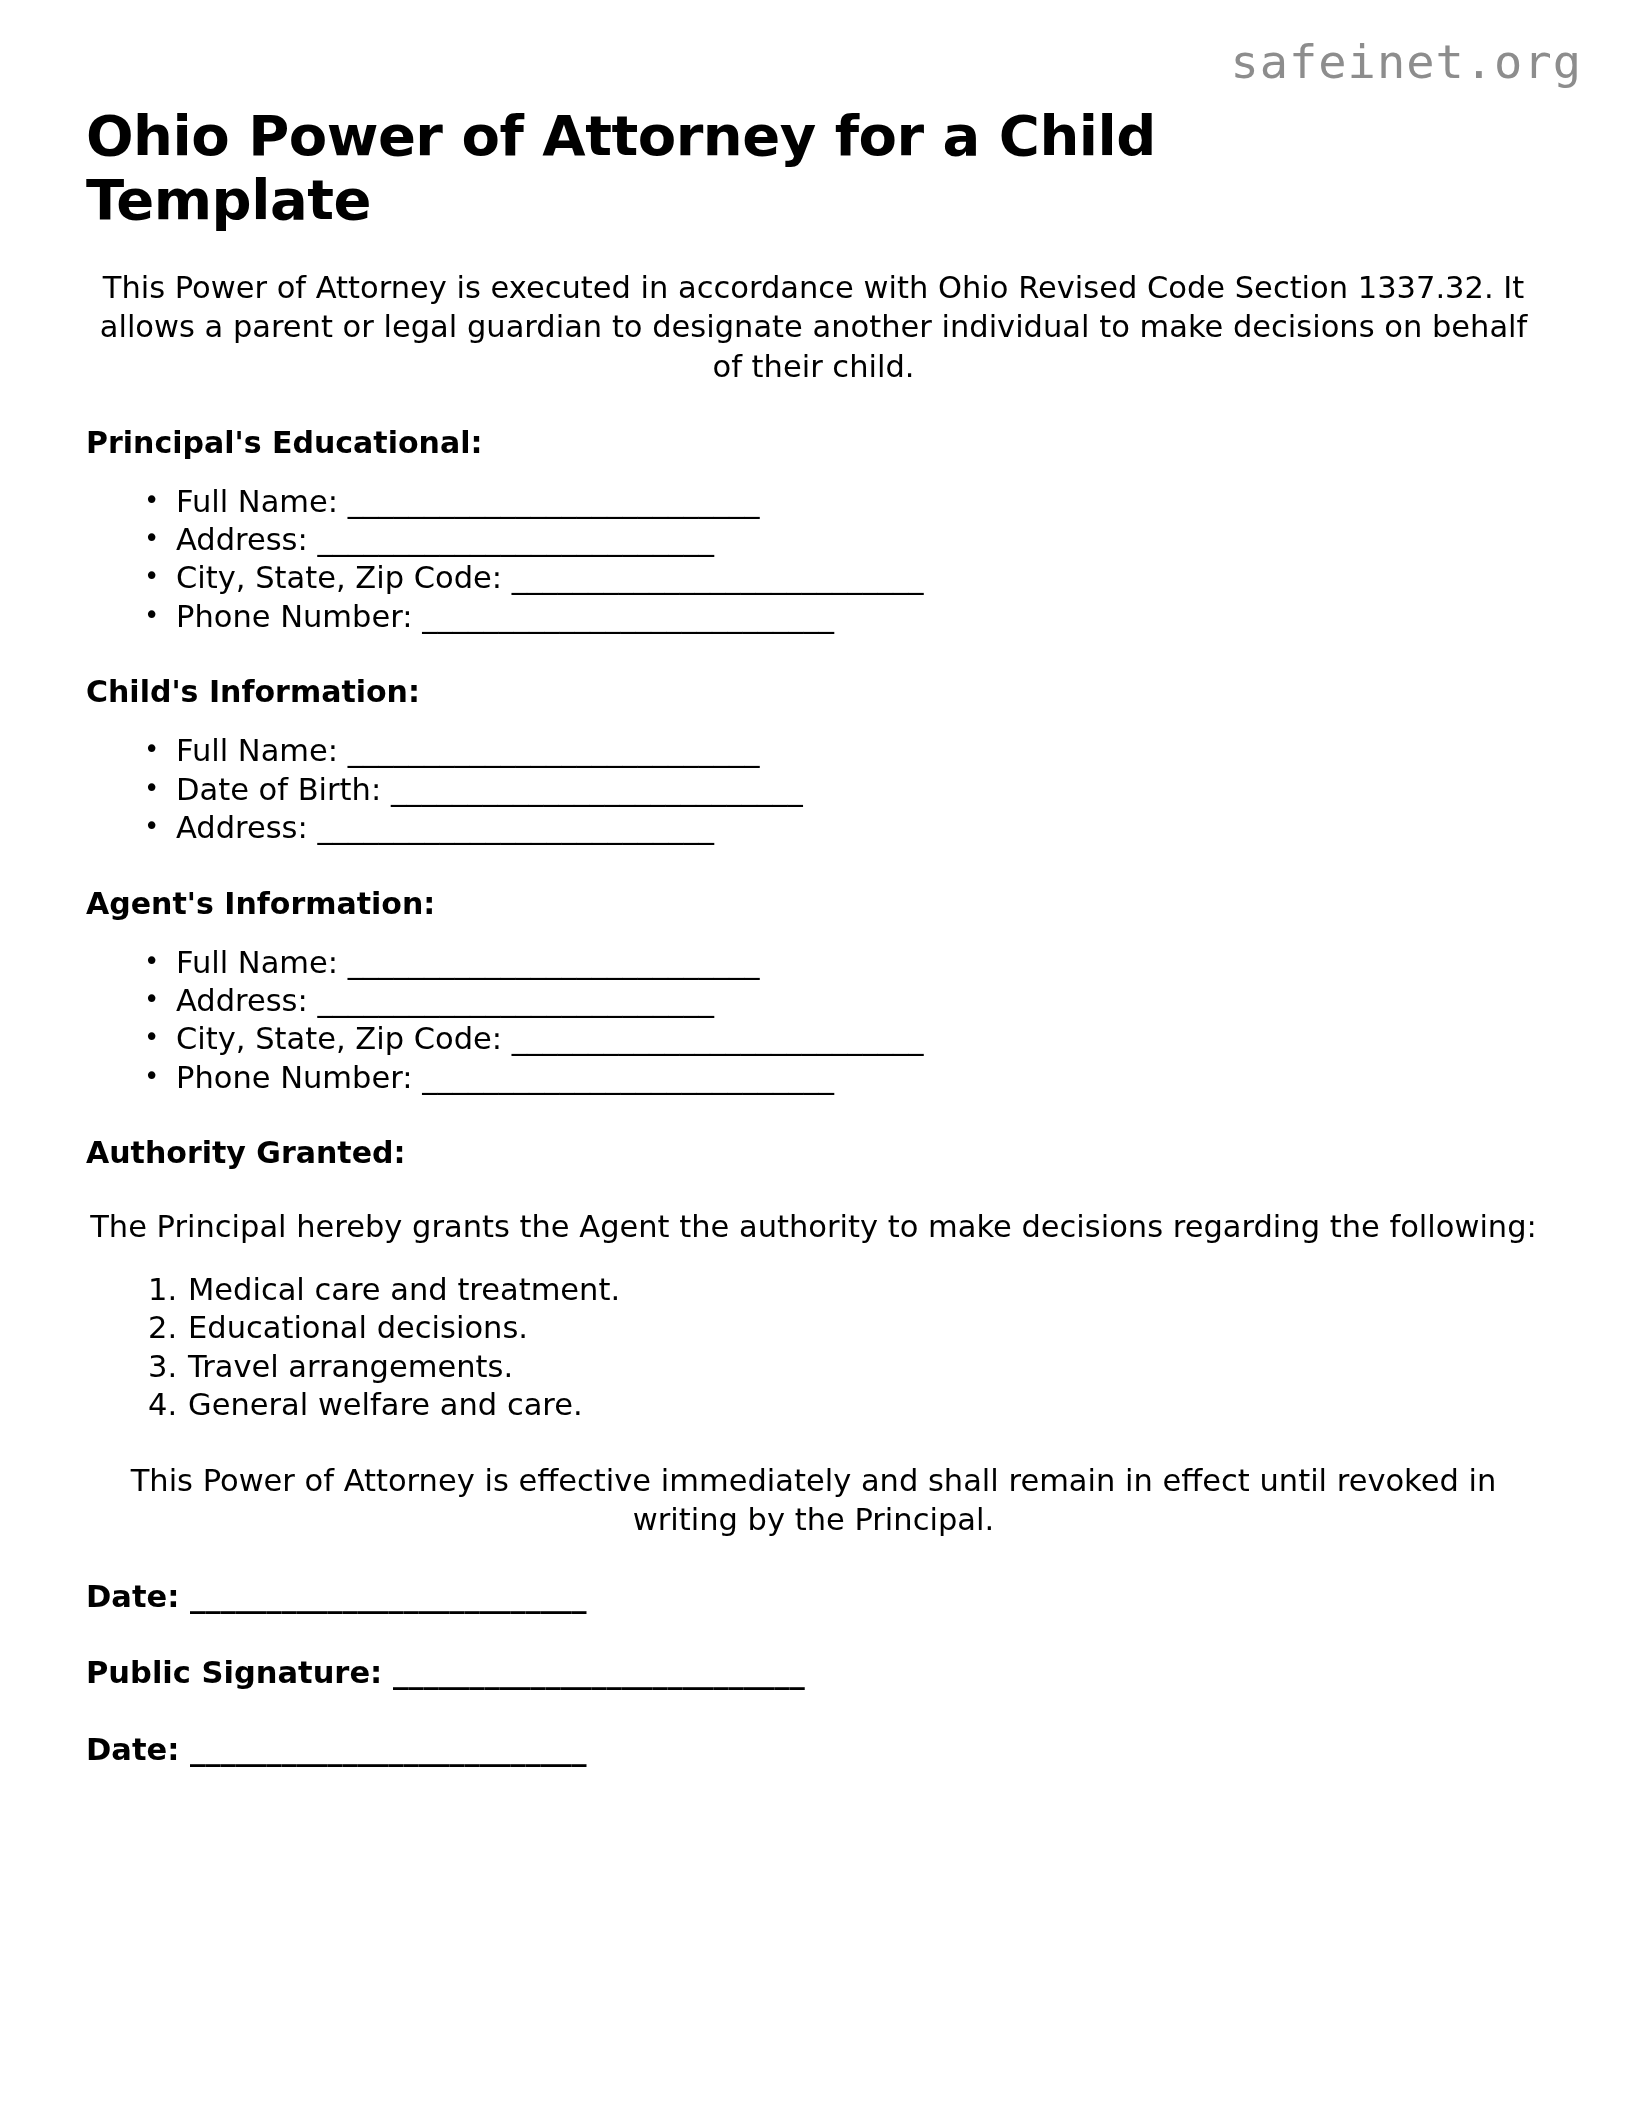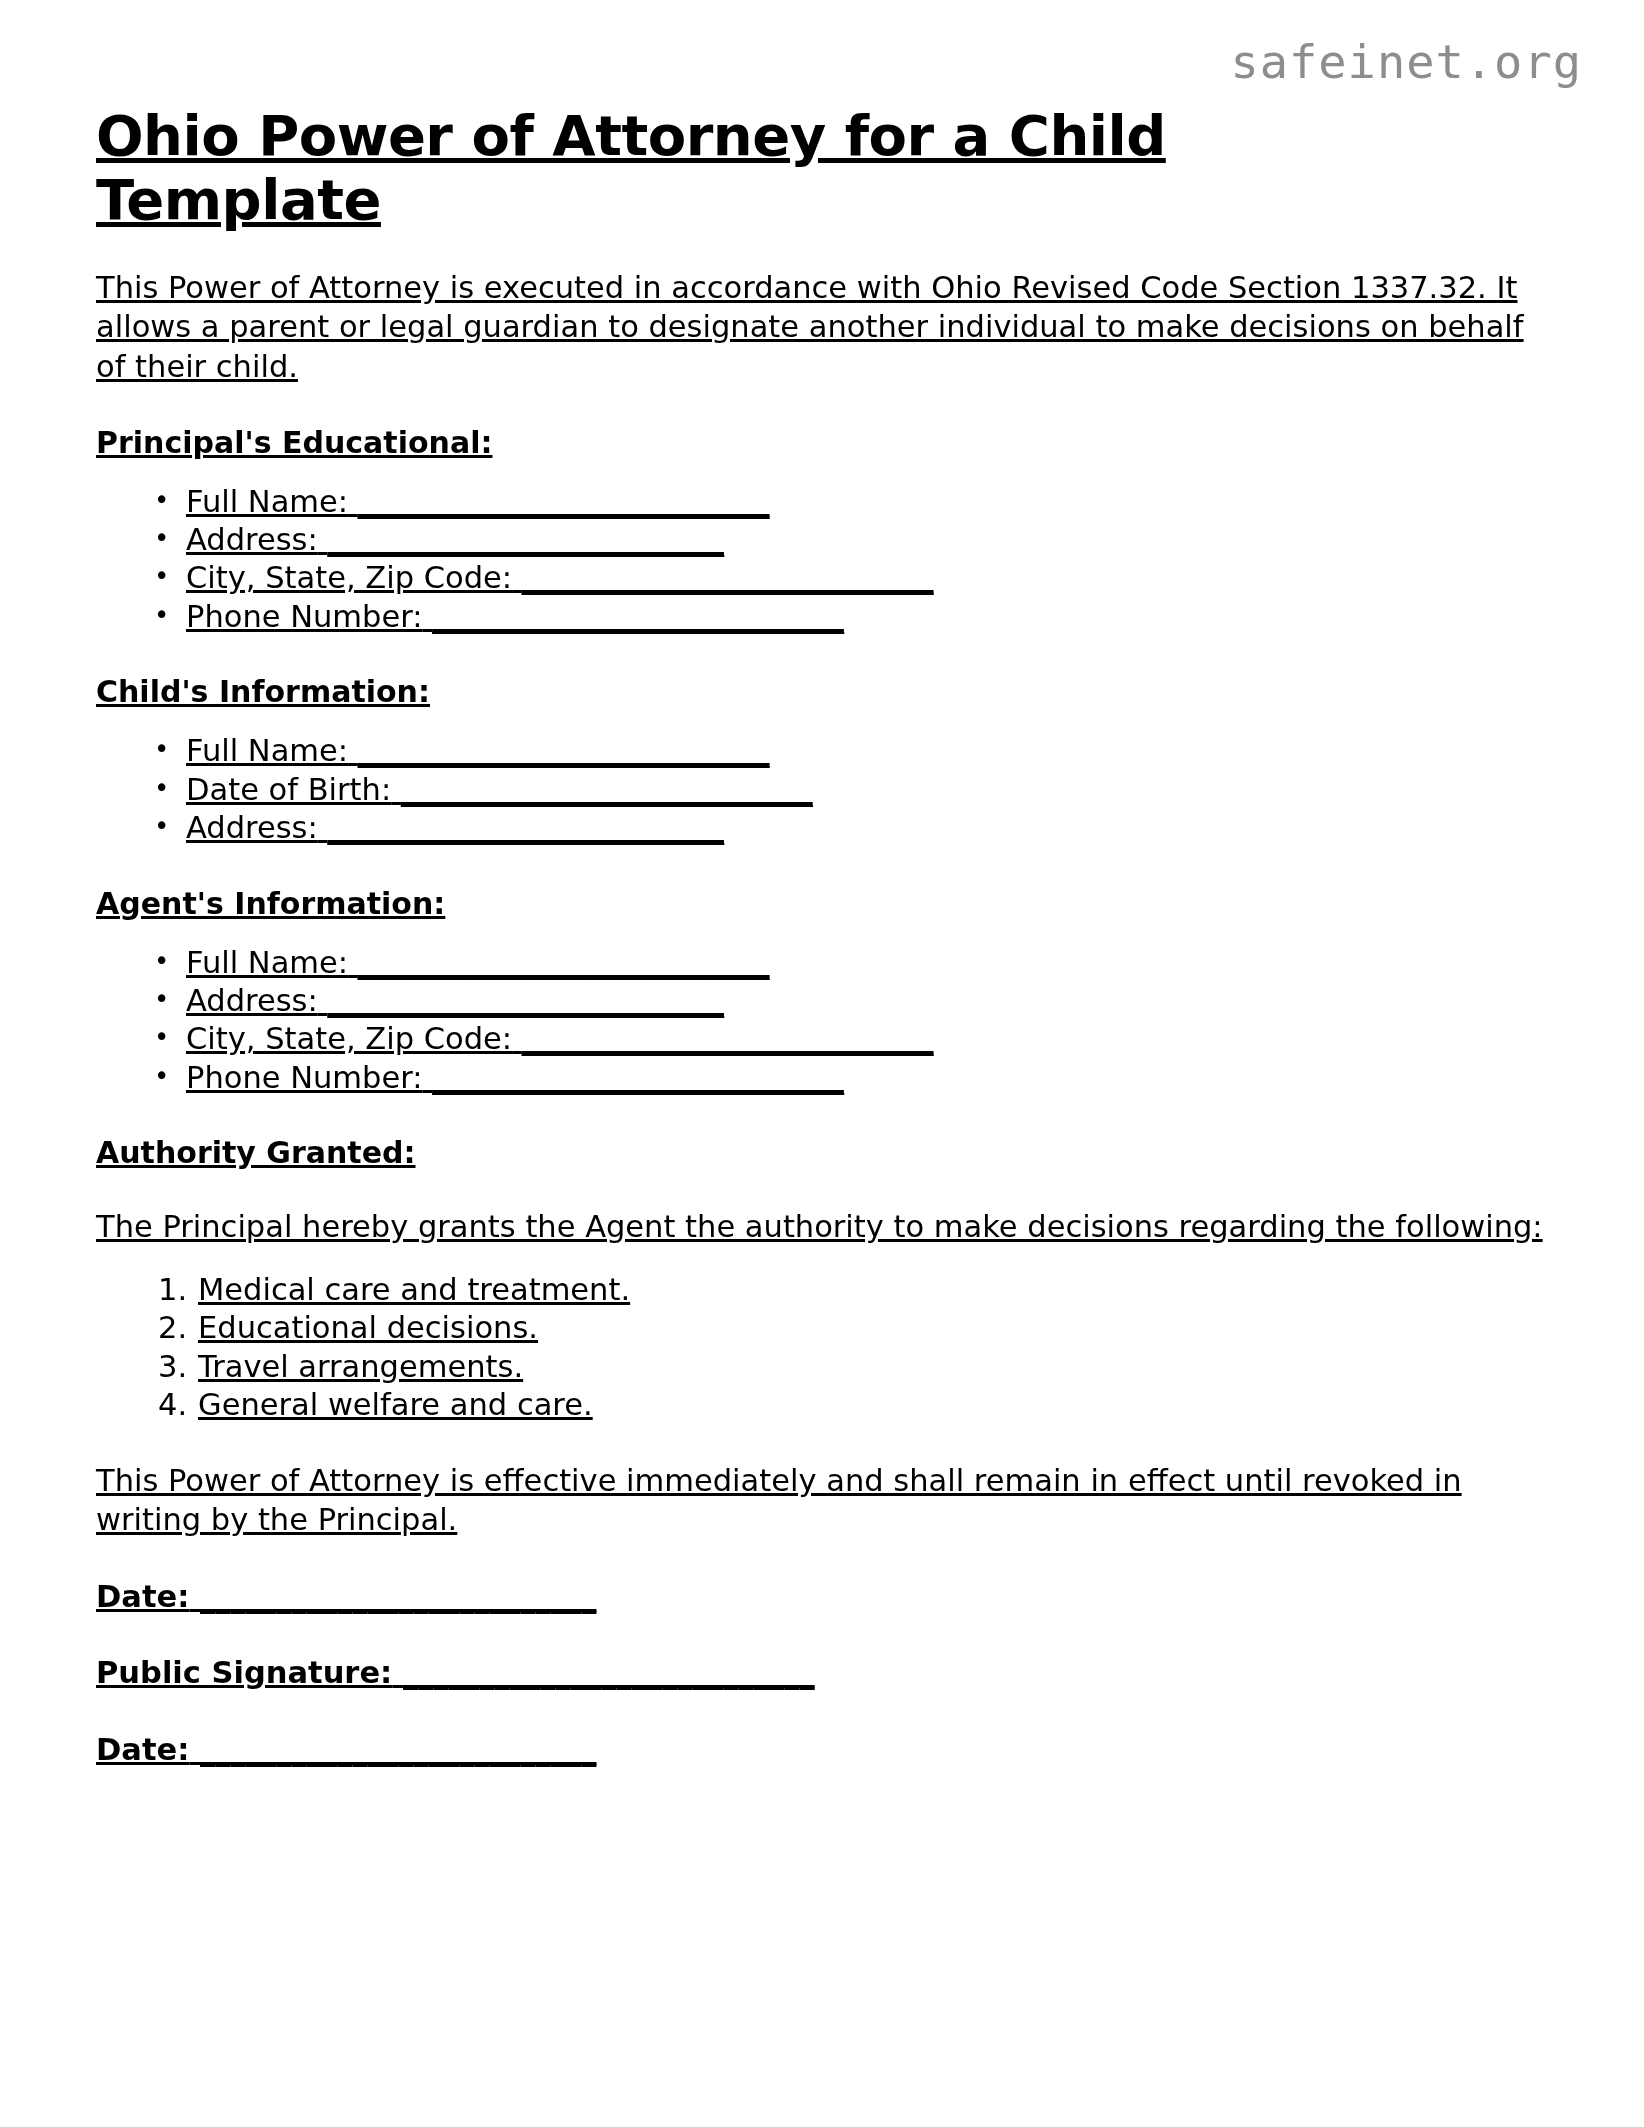--- a/index.html
+++ b/index.html
@@ -27,39 +27,39 @@
     right: 62px;
     font-family: "DejaVu Sans Mono", monospace;
     font-size: 47px;
     letter-spacing: 1px;
     color: #8d8d8d;
     white-space: nowrap;
     line-height: 1;
   }
   .content {
     position: absolute;
-    left: 96px;
+    left: 86px;
     top: 104px;
     width: 1458px;
-    text-decoration: underline;
   }
   h1.doc-title {
     font-family: "DejaVu Sans", sans-serif;
     font-size: 56px;
     font-weight: bold;
     line-height: 1.14;
     margin: 0 0 0 0;
     letter-spacing: -0.5px;
     max-width: 1270px;
   }
   p.para {
     font-size: 30.5px;
     line-height: 1.30;
     margin: 36px 0 0 0;
     max-width: 1455px;
+    text-align: center;
   }
   h2.section {
     font-size: 30px;
     font-weight: bold;
     margin: 38px 0 0 0;
     line-height: 1.2;
   }
   ul.fields {
     list-style: none;
     margin: 22px 0 0 0;

